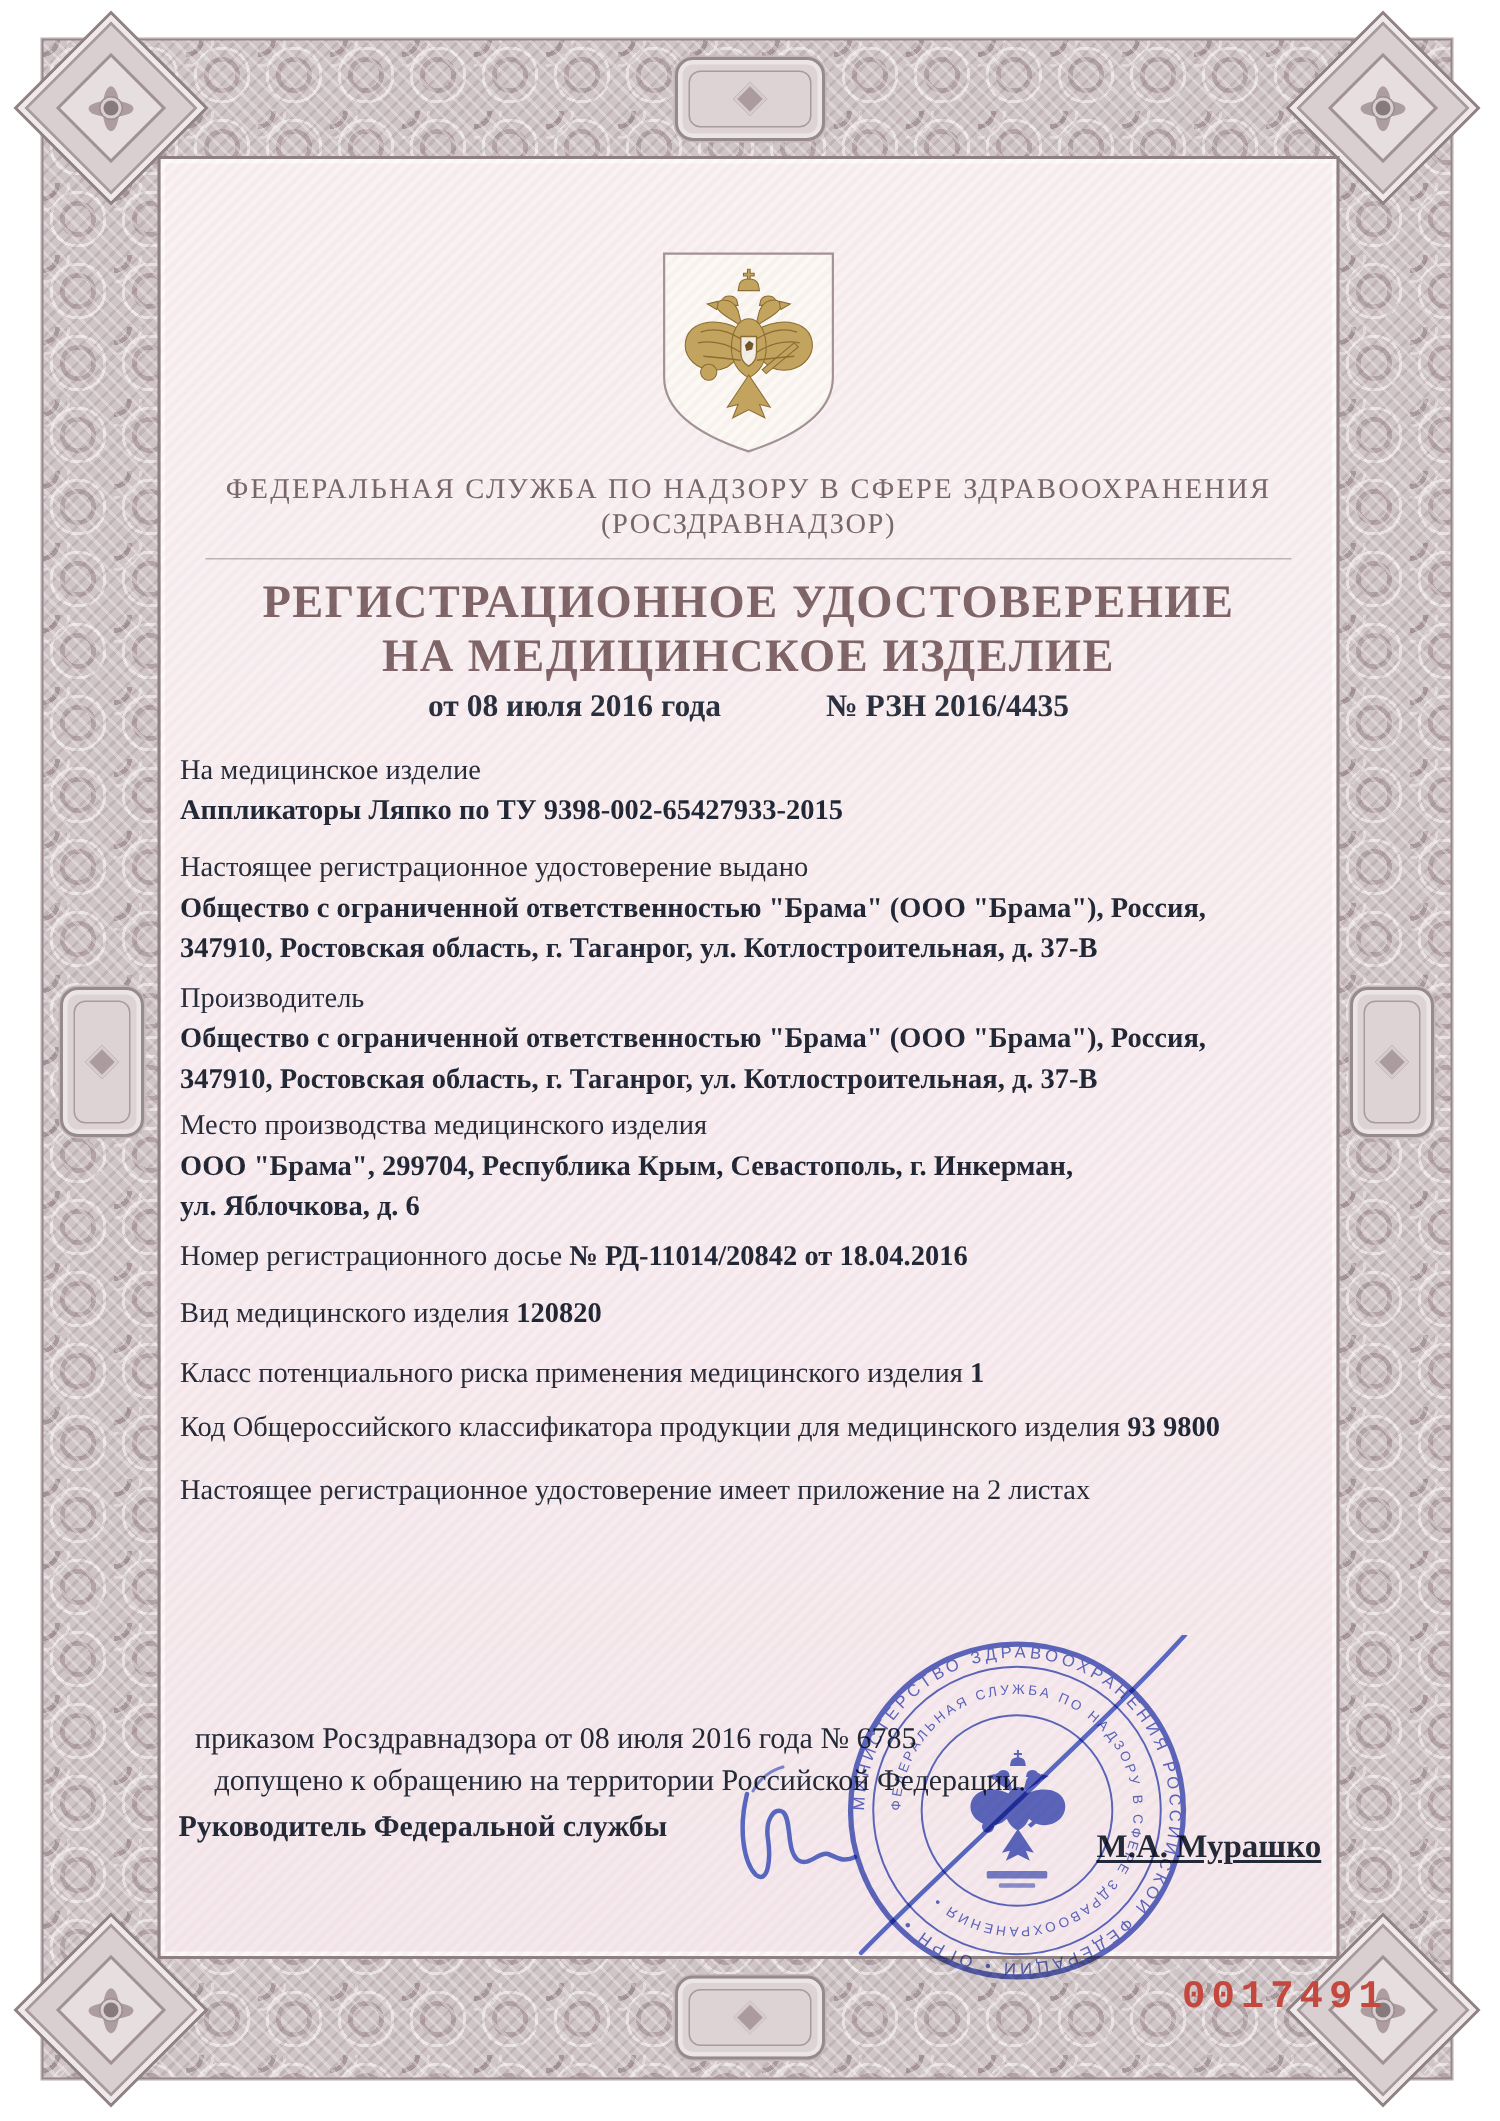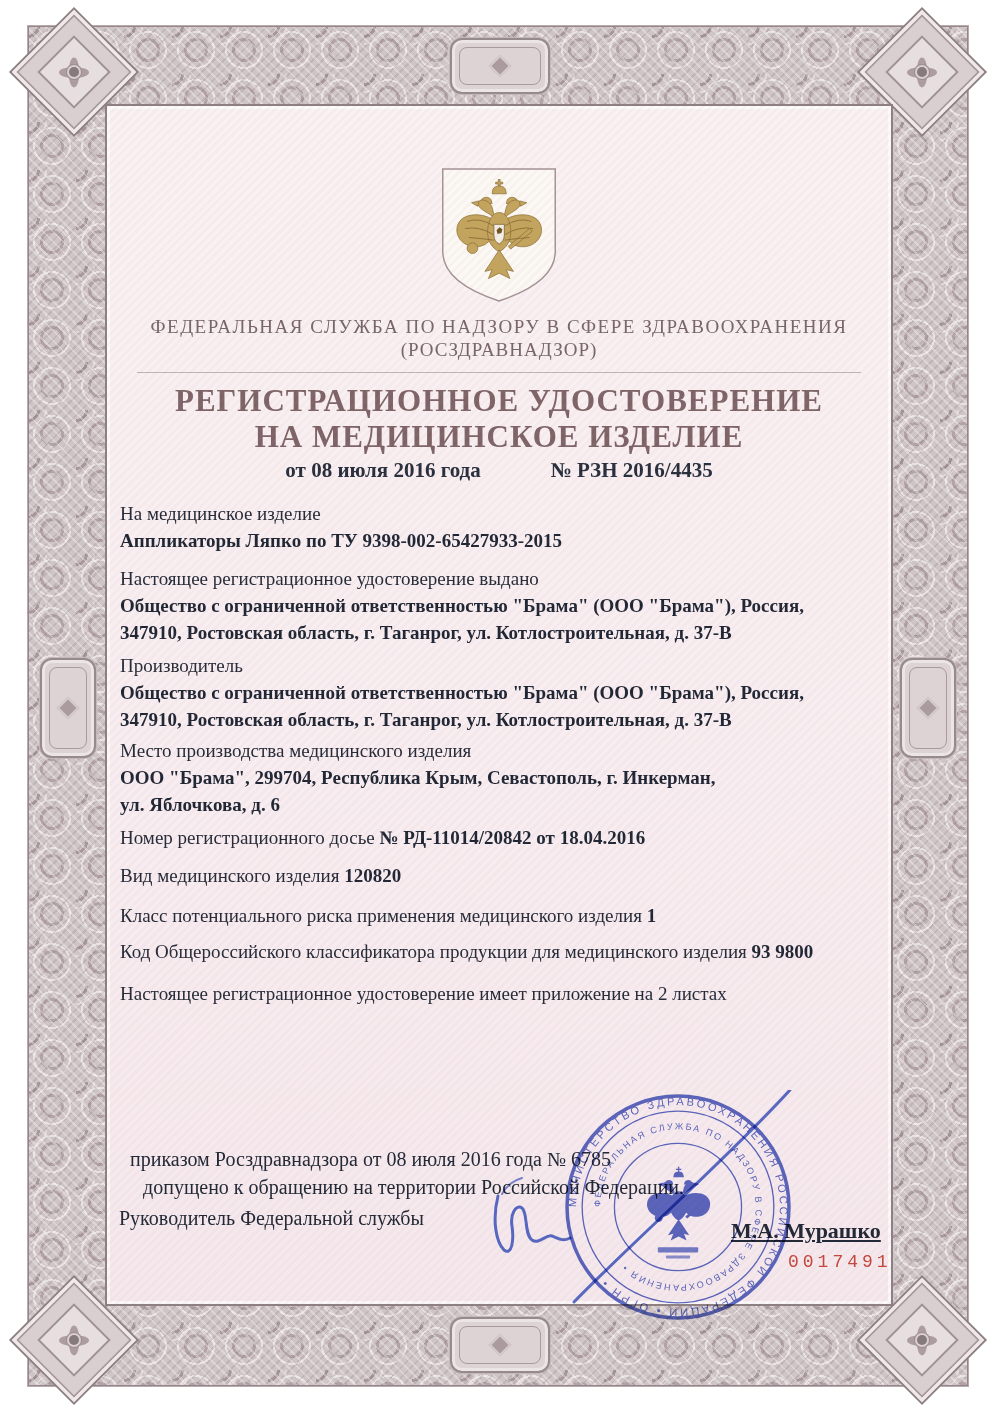--- a/index.html
+++ b/index.html
@@ -56,24 +56,24 @@
   .dateline{margin-top:2px;display:flex;justify-content:center;gap:70px;
         font-weight:700;font-size:21px;color:#262d3b;line-height:26px;}
   .body{margin:17px 12px 0 13px;font-size:19px;line-height:27px;color:#232936;}
   .body .b{font-weight:700;color:#1d2432;}
   .p2{margin-top:11px;} .p3{margin-top:6px;} .p4{margin-top:4px;} .p5{margin-top:6px;}
   .p6{margin-top:11px;} .p7{margin-top:13px;} .p8{margin-top:9px;} .p9{margin-top:15px;}
   
   .ftext{position:absolute;font-size:20px;color:#232936;white-space:nowrap;}
   .order1{left:23px;top:1042px;}
   .order2{left:36px;top:1070px;}
-  .signer{left:12px;top:1098px;font-weight:400;line-height:28px;}
+  .signer{left:12px;top:1098px;font-weight:700;line-height:28px;}
   .signame{left:624px;top:1112px;font-weight:700;font-size:22px;text-decoration:underline;}
-  .serial{position:absolute;left:681px;top:1146px;font-family:"Liberation Mono",monospace;
-        font-weight:400;font-size:18px;letter-spacing:4px;color:#c4483e;}
+  .serial{position:absolute;left:681px;top:1210px;font-family:"Liberation Mono",monospace;
+        font-weight:700;font-size:26px;letter-spacing:4px;color:#c4483e;}
   .stamp{position:absolute;left:456px;top:986px;width:230px;height:230px;opacity:.85;mix-blend-mode:multiply;}
   .sign{position:absolute;left:365px;top:984px;width:335px;height:225px;mix-blend-mode:multiply;}
 </style>
 </head>
 <body>
 
 <svg width="0" height="0" style="position:absolute" aria-hidden="true">
   <defs>
     <g id="eagle-shape">
       <path d="M59,3 h2 v3 h3 v2 h-3 v4 h-2 v-4 h-3 v-2 h3 z"></path>

